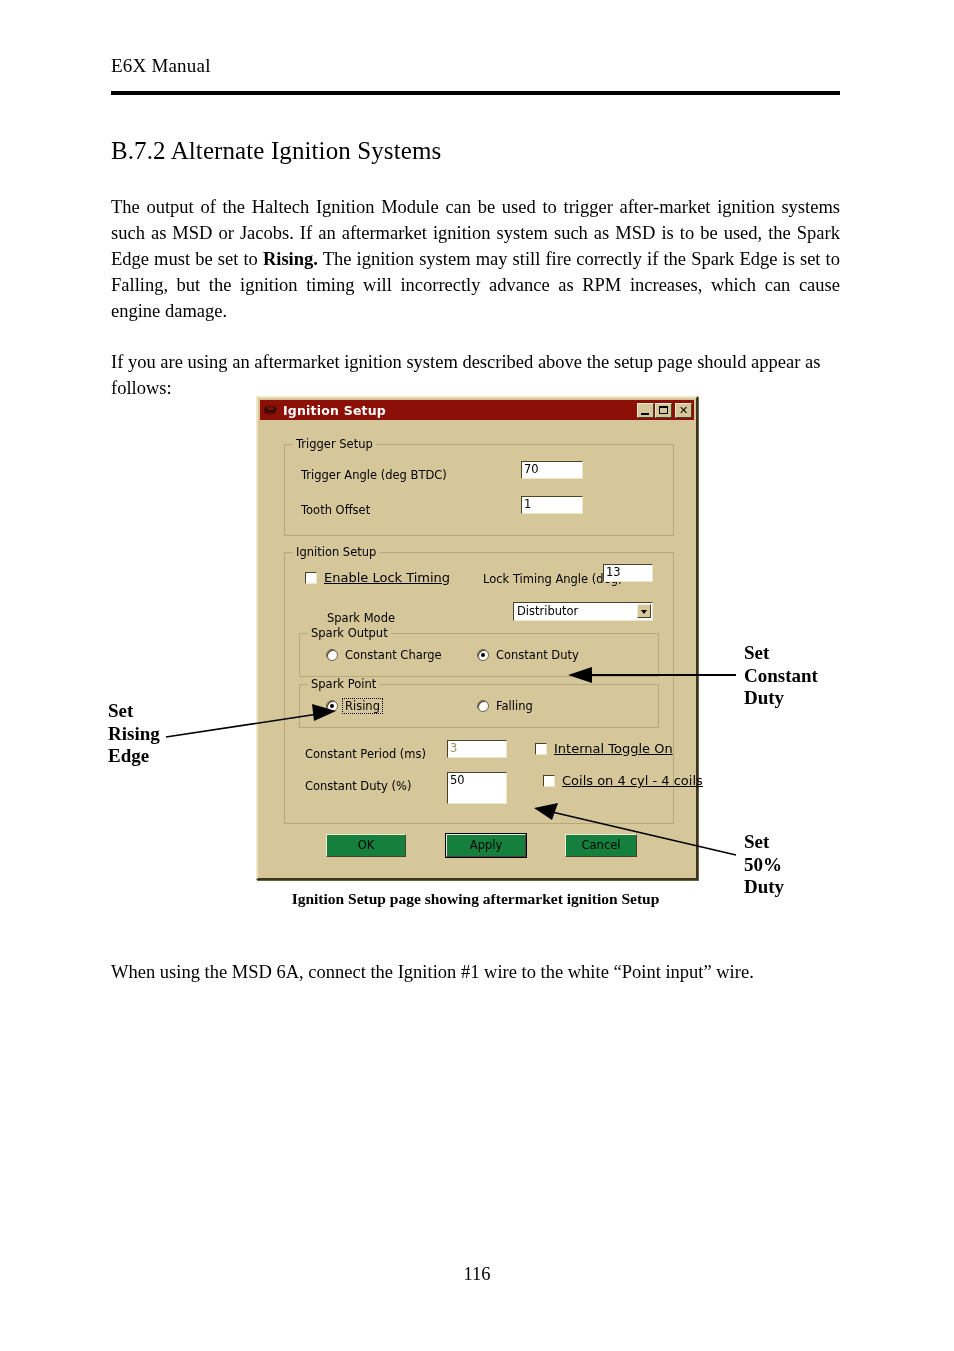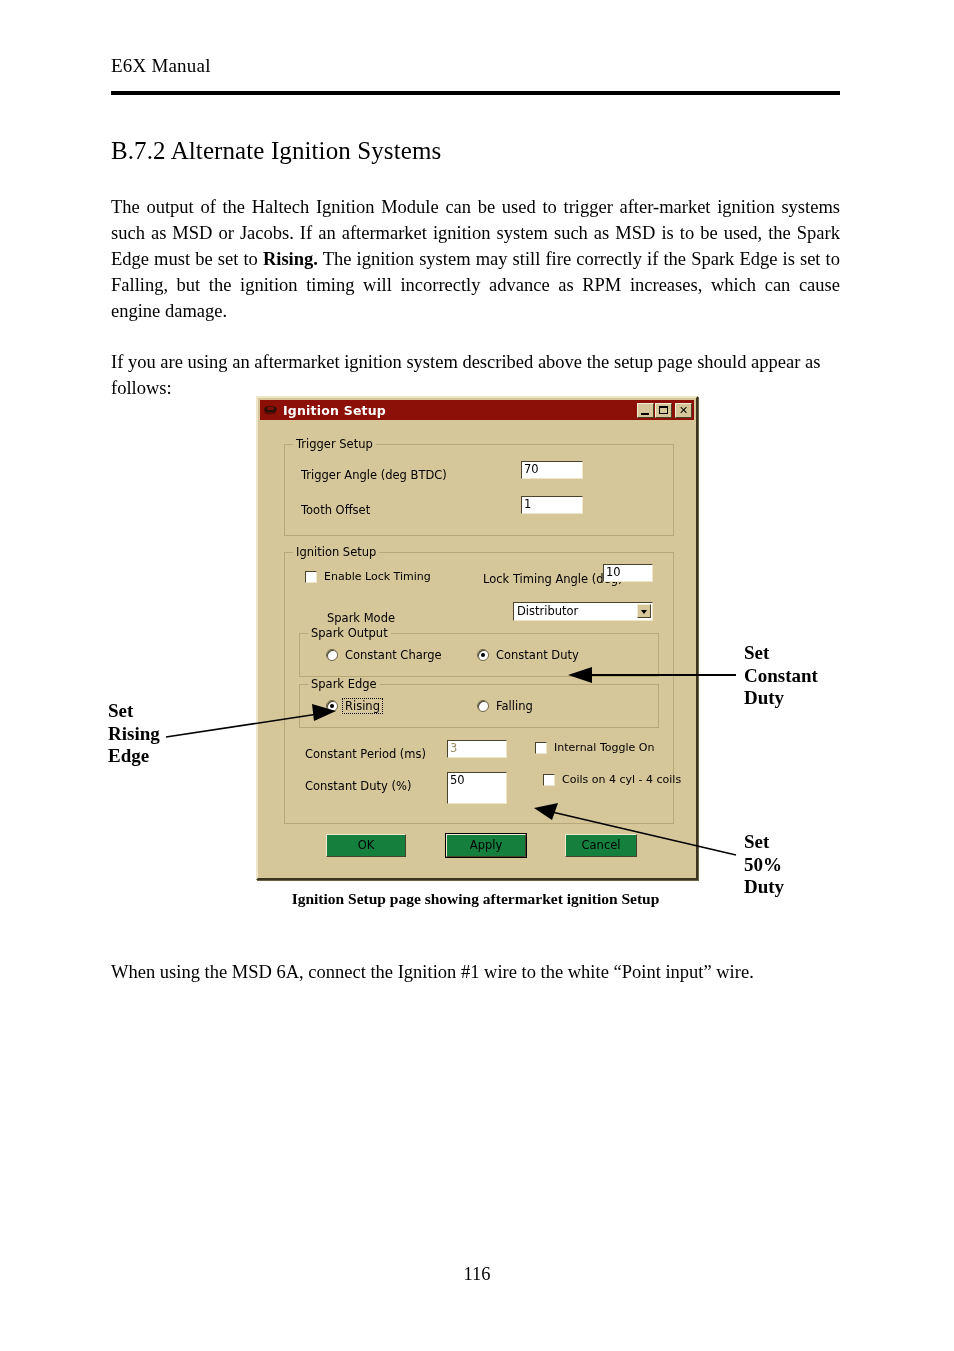--- a/index.html
+++ b/index.html
@@ -149,21 +149,21 @@
     border-left:3.5px solid transparent; border-right:3.5px solid transparent;
     border-top:4px solid #000;
   }
 
   .chk { position:absolute; display:flex; align-items:center; }
   .chk-box {
     width:12px; height:12px; background:#ffffff; flex:0 0 auto;
     border-top:1.5px solid #4a432b; border-left:1.5px solid #4a432b;
     border-right:1.5px solid #efe6c8; border-bottom:1.5px solid #efe6c8;
   }
-  .chk-label { margin-left:7px; font-size:11px; white-space:nowrap; }
+  .chk-label { margin-left:7px; font-size:13px; white-space:nowrap;text-decoration:underline; }
 
   .rad { position:absolute; display:flex; align-items:center; }
   .rad-dot {
     width:12px; height:12px; border-radius:50%; background:#ffffff;
     border:1.5px solid #6d6344; flex:0 0 auto; position:relative;
     box-shadow: inset 1px 1px 0 #4a432b;
   }
   .rad-dot.on::after{
     content:""; position:absolute; left:3px; top:3px; width:4px; height:4px;
     border-radius:50%; background:#000;
@@ -232,42 +232,42 @@
 
       <div class="group" style="left:24px; top:130px; width:390px; height:272px;">
         <span class="glabel">Ignition Setup</span>
 
         <span class="chk" style="left:20px; top:17px;">
           <i class="chk-box"></i>
           <span class="chk-label">Enable Lock Timing</span>
         </span>
 
         <span class="fieldlabel" style="left:198px; top:19px;">Lock Timing Angle (deg)</span>
-        <span class="textbox" style="left:318px; top:11px; width:50px; height:18px;">10</span>
+        <span class="textbox" style="left:318px; top:11px; width:50px; height:18px;">13</span>
 
         <span class="fieldlabel" style="left:42px; top:58px;">Spark Mode</span>
         <span class="combo" style="left:228px; top:49px; width:140px; height:19px;">
           <span>Distributor</span>
           <i class="combo-arrow"></i>
         </span>
 
         <div class="group" style="left:14px; top:80px; width:360px; height:44px;">
           <span class="glabel">Spark Output</span>
           <span class="rad" style="left:26px; top:14px;">
             <i class="rad-dot"></i>
             <span class="rad-label">Constant Charge</span>
           </span>
           <span class="rad" style="left:177px; top:14px;">
             <i class="rad-dot on"></i>
             <span class="rad-label">Constant Duty</span>
           </span>
         </div>
 
         <div class="group" style="left:14px; top:131px; width:360px; height:44px;">
-          <span class="glabel">Spark Edge</span>
+          <span class="glabel">Spark Point</span>
           <span class="rad" style="left:26px; top:14px;">
             <i class="rad-dot on"></i>
             <span class="rad-label focus">Rising</span>
           </span>
           <span class="rad" style="left:177px; top:14px;">
             <i class="rad-dot"></i>
             <span class="rad-label">Falling</span>
           </span>
         </div>
 

